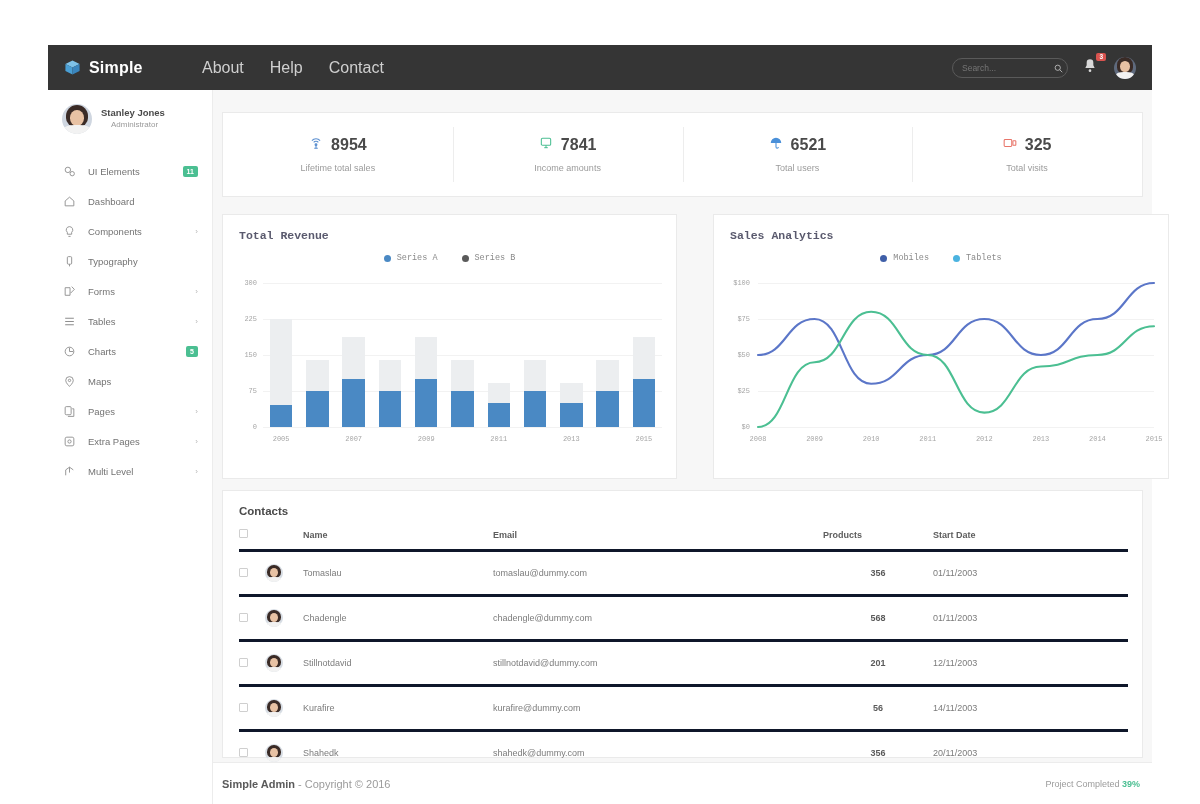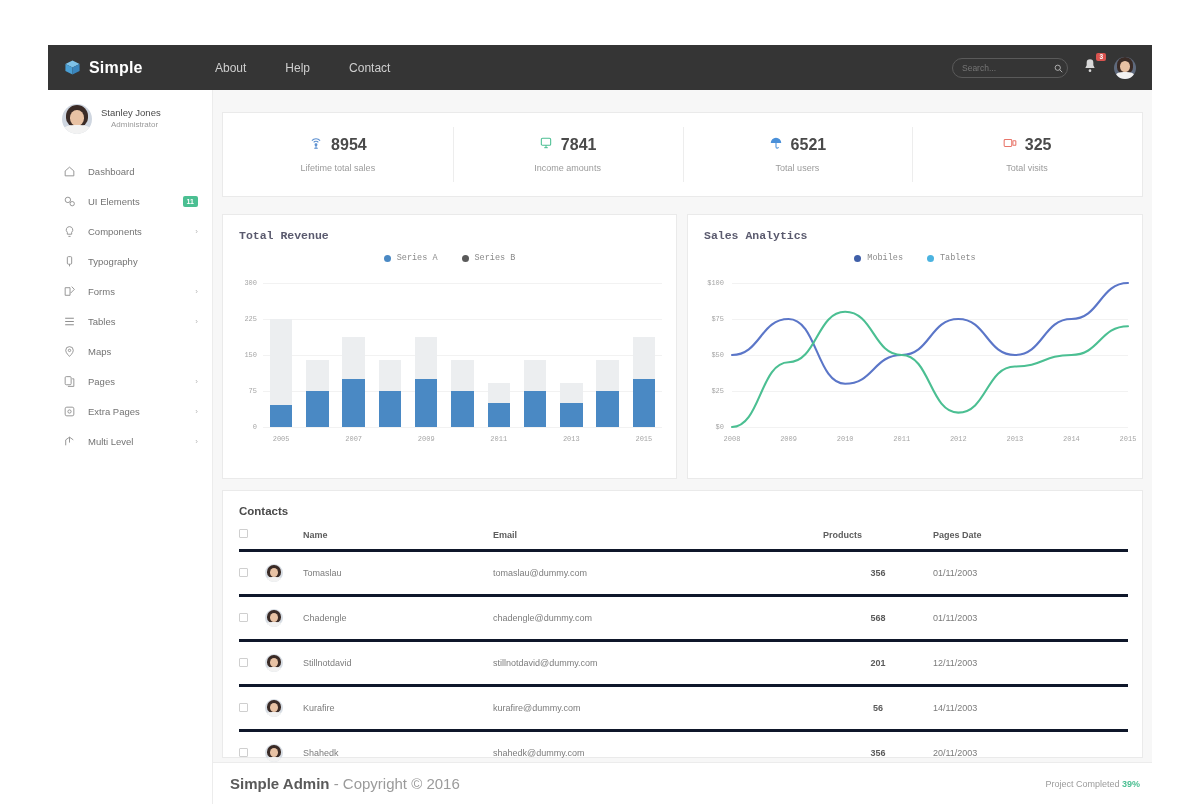--- a/index.html
+++ b/index.html
@@ -5,34 +5,34 @@
   * { margin:0; padding:0; box-sizing:border-box; }
   html,body { width:1200px; height:804px; background:#ffffff; font-family:"Liberation Sans", sans-serif; }
   .page { position:relative; width:1200px; height:804px; background:#fff; }
 
   
   .topbar { position:absolute; left:48px; top:45px; width:1104px; height:45px; background:#353535; display:flex; align-items:center; }
   .brand { display:flex; align-items:center; margin-left:16px; width:120px; }
   .cube { width:17px; height:17px; position:relative; margin-right:8px; }
   .brand-name { color:#fff; font-size:16px; font-weight:bold; letter-spacing:.2px; }
   .topnav { display:flex; align-items:center; gap:26px; margin-left:18px; }
-  .topnav a { color:#cfcfcf; font-size:12px; text-decoration:none;margin-left:13px; }
+  .topnav a { color:#cfcfcf; font-size:16px; text-decoration:none; }
   .top-right { margin-left:auto; display:flex; align-items:center; gap:14px; margin-right:16px; }
   .search-box { width:116px; height:20px; border:1px solid #5a5a5a; border-radius:11px; display:flex; align-items:center; padding:0 9px; }
   .search-box input { background:transparent; border:none; outline:none; color:#b9b9b9; font-size:8.5px; width:92px; font-family:"Liberation Sans",sans-serif; }
   .search-box .mag { margin-left:auto; }
   .bell-wrap { position:relative; width:18px; height:22px; }
   .badge-dot { position:absolute; right:-6px; top:-4px; background:#d9534f; color:#fff; font-size:6.5px; border-radius:2px; padding:1px 3px; line-height:1; font-weight:bold; }
   .avatar-top { width:22px; height:22px; border-radius:50%; overflow:hidden; background:#5f6a7d; position:relative; }
 
   
   .sidebar { position:absolute; left:48px; top:90px; width:165px; height:714px; background:#ffffff; border-right:1px solid #ececec; }
   .side-user { display:flex; align-items:center; padding:14px 0 16px 14px; }
   .side-avatar { width:30px; height:30px; border-radius:50%; overflow:hidden; background:#cfd6e0; position:relative; margin-right:9px; }
-  .side-uname { font-size:9.5px; font-weight:normal; color:#4a4a4a; line-height:1.35; }
+  .side-uname { font-size:9.5px; font-weight:bold; color:#4a4a4a; line-height:1.35; }
   .side-urole { font-size:8px; color:#9a9a9a; line-height:1.35;margin-left:10px; }
   .menu { margin-top:6px; }
   .mi { display:flex; align-items:center; height:30px; padding:0 14px 0 14px; cursor:pointer; }
   .mi .mico { width:15px; height:15px; margin-right:11px; display:flex; align-items:center; justify-content:center; }
   .mi .mlabel { font-size:9.5px; color:#737373; }
   .mi .mbadge { margin-left:auto; background:#4bbf92; color:#fff; font-size:7px; font-weight:bold; border-radius:2px; padding:2px 4px; line-height:1; }
   .mi .chev { margin-left:auto; color:#b7b7b7; font-size:8px; }
 
   
   .content { position:absolute; left:213px; top:90px; width:939px; height:714px; background:#f7f7f7; }
@@ -40,21 +40,21 @@
   .card { background:#fff; border:1px solid #eaeaea; }
   .stats { position:absolute; left:9px; top:22px; width:921px; height:85px; display:flex; }
   .stat { flex:1; display:flex; flex-direction:column; align-items:center; justify-content:center; position:relative; }
   .stat + .stat::before { content:""; position:absolute; left:0; top:14px; bottom:14px; width:1px; background:#ededed; }
   .stat-top { display:flex; align-items:center; gap:8px; }
   .stat-num { font-size:16px; font-weight:bold; color:#4a4a4a; }
   .stat-label { font-size:9px; color:#9b9b9b; margin-top:9px; }
 
   .chart-card { position:absolute; top:124px; height:265px;font-family:Liberation Mono, monospace; }
   .chart-left { left:9px; width:455px; }
-  .chart-right { left:474px; width:456px; }
+  .chart-right { left:500px; width:456px; }
   .chart-title { font-size:11.5px; font-weight:bold; color:#5a5a6e; padding:14px 0 0 16px; }
   .legend { display:flex; justify-content:center; gap:24px; margin-top:11px; }
   .leg { display:flex; align-items:center; gap:6px; font-size:8.5px; color:#8a8a8a; }
   .leg .dot { width:7px; height:7px; border-radius:50%; }
   .plot { position:relative; margin-top:10px; }
 
   .axis-lbl { position:absolute; font-size:7px; color:#a6a6a6; }
   .gridline { position:absolute; height:1px; background:#f2f2f2; }
   .bar-blue { position:absolute; background:#4a89c4; }
   .bar-grey { position:absolute; background:#eceef0; }
@@ -63,21 +63,21 @@
   .contacts-title { font-size:11.5px; font-weight:bold; color:#4a4a4a; padding:14px 0 0 16px; }
   table { width:889px; margin:12px 0 0 16px; border-collapse:collapse; }
   th { text-align:left; font-size:9px; font-weight:bold; color:#5d5d5d; padding:0 0 9px 0; }
   td { font-size:9px; color:#7c7c7c; padding:12px 0; border-top:3px solid #0f172a; }
   td.prod { font-weight:bold; color:#5a5a5a;text-align:center; }
   .cbx { width:9px; height:9px; border:1px solid #cfcfcf; border-radius:1px; background:#fff; display:inline-block; }
   .row-avatar { width:18px; height:18px; border-radius:50%; overflow:hidden; background:#d7dde4; position:relative; display:inline-block; vertical-align:middle; }
   .col-chk { width:26px; } .col-av { width:38px; } .col-name { width:190px; } .col-mail { width:330px; } .col-prod { width:110px;margin-left:46px; }
 
   .footer { position:absolute; left:0; bottom:0; width:939px; height:42px; background:#fff; border-top:1px solid #ececec; display:flex; align-items:center; }
-  .foot-l { font-size:15px; color:#9b9b9b; margin-left:17px; }
+  .foot-l { font-size:11px; color:#9b9b9b; margin-left:9px; }
   .foot-l b { color:#5a5a5a; }
   .foot-r { font-size:9px; color:#9b9b9b; margin-left:auto; margin-right:12px; }
   .foot-r b { color:#4bbf92; }
 
   .face { position:absolute; inset:0; }
   .face .hair { position:absolute; left:12%; top:4%; width:76%; height:74%; border-radius:50% 50% 42% 42%; background:#3a2b26; }
   .face .skin { position:absolute; left:27%; top:20%; width:46%; height:52%; border-radius:50%; background:#e8c2a4; }
   .face .body { position:absolute; left:8%; bottom:0; width:84%; height:30%; border-radius:42% 42% 0 0; background:#f2f2f2; }
 </style>
 </head>
@@ -143,35 +143,35 @@
         <div class="side-uname">Stanley Jones</div>
         <div class="side-urole">Administrator</div>
       </span>
     </div>
 
     <div class="menu">
 
       <div class="mi">
         <span class="mico">
           <svg width="13" height="13" viewBox="0 0 24 24" fill="none" stroke="#8f8f8f" stroke-width="1.7">
-              <path d="M4 11 L12 4 L20 11 V20 H4 Z"></path>
-            </svg>
-        </span>
-        <span class="mlabel">Dashboard</span>
-      </div>
-
-      <div class="mi">
-        <span class="mico">
-          <svg width="13" height="13" viewBox="0 0 24 24" fill="none" stroke="#8f8f8f" stroke-width="1.7">
               <circle cx="9" cy="9" r="5"></circle>
               <circle cx="17" cy="16" r="4"></circle>
             </svg>
         </span>
         <span class="mlabel">UI Elements</span>
         <span class="mbadge">11</span>
+      </div>
+
+      <div class="mi">
+        <span class="mico">
+          <svg width="13" height="13" viewBox="0 0 24 24" fill="none" stroke="#8f8f8f" stroke-width="1.7">
+              <path d="M4 11 L12 4 L20 11 V20 H4 Z"></path>
+            </svg>
+        </span>
+        <span class="mlabel">Dashboard</span>
       </div>
 
       <div class="mi">
         <span class="mico">
           <svg width="13" height="13" viewBox="0 0 24 24" fill="none" stroke="#8f8f8f" stroke-width="1.7">
               <path d="M12 3a6 6 0 0 0-4 10.5V17h8v-3.5A6 6 0 0 0 12 3z"></path>
               <line x1="10" y1="21" x2="14" y2="21"></line>
             </svg>
         </span>
         <span class="mlabel">Components</span>
@@ -204,20 +204,30 @@
           <svg width="13" height="13" viewBox="0 0 24 24" fill="none" stroke="#8f8f8f" stroke-width="1.9">
               <line x1="4" y1="6" x2="20" y2="6"></line>
               <line x1="4" y1="12" x2="20" y2="12"></line>
               <line x1="4" y1="18" x2="20" y2="18"></line>
             </svg>
         </span>
         <span class="mlabel">Tables</span>
         <span class="chev">›</span>
       </div>
 
+      <div class="mi">
+        <span class="mico">
+          <svg width="13" height="13" viewBox="0 0 24 24" fill="none" stroke="#8f8f8f" stroke-width="1.7">
+              <circle cx="12" cy="12" r="8"></circle>
+              <path d="M12 12V5 M12 12h7"></path>
+            </svg>
+        </span>
+        <span class="mlabel">Charts</span>
+        <span class="mbadge">5</span>
+      </div>
 
       <div class="mi">
         <span class="mico">
           <svg width="13" height="13" viewBox="0 0 24 24" fill="none" stroke="#8f8f8f" stroke-width="1.7">
               <path d="M12 21s7-6.2 7-11a7 7 0 1 0-14 0c0 4.8 7 11 7 11z"></path>
               <circle cx="12" cy="10" r="2.2"></circle>
             </svg>
         </span>
         <span class="mlabel">Maps</span>
       </div>
@@ -412,21 +422,21 @@
       <table>
         <thead>
           <tr>
             <th class="col-chk">
               <span class="cbx"></span>
             </th>
             <th class="col-av"></th>
             <th class="col-name">Name</th>
             <th class="col-mail">Email</th>
             <th class="col-prod">Products</th>
-            <th>Pages Date</th>
+            <th>Start Date</th>
           </tr>
         </thead>
         <tbody id="contacts-body">
             <tr>
               <td class="col-chk"><span class="cbx"></span></td>
               <td class="col-av"><span class="row-avatar"><span class="face">
                     <span class="hair"></span>
                     <span class="skin"></span>
                     <span class="body"></span>
                   </span></span></td>

